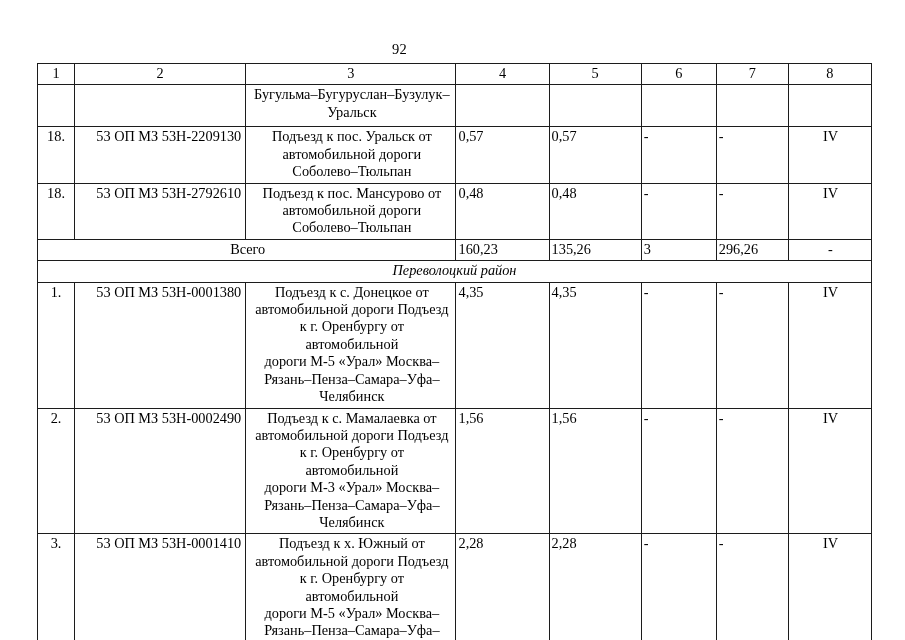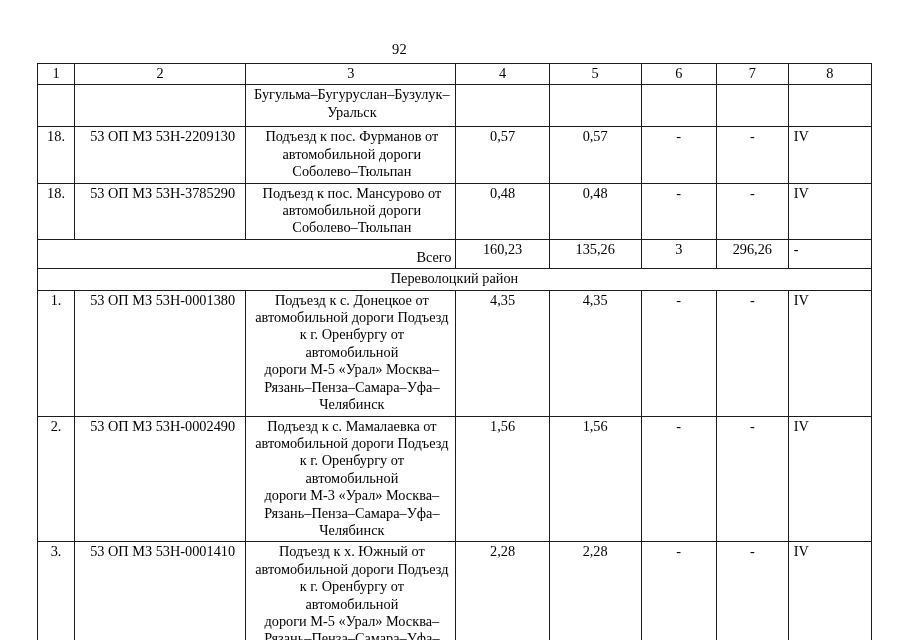--- a/index.html
+++ b/index.html
@@ -61,36 +61,36 @@
   col.c5 { width: 92px; }
   col.c6 { width: 75px; }
   col.c7 { width: 72px; }
   col.c8 { width: 83px; }
 
   .cell {
     padding: 1px 4px 2px 5px;
     min-height: 17px;
   }
   .cell.num      { text-align: center; padding-left: 2px; padding-right: 2px; }
-  .cell.code     { text-align: center; padding-left: 9px; white-space: nowrap; }
+  .cell.code     { text-align: right; padding-left: 9px; white-space: nowrap; }
   .cell.name     { text-align: center; padding-left: 6px; }
-  .cell.val      { text-align: center; padding-left: 2px; padding-right: 2px; }
-  .cell.cat      { }
+  .cell.val      { padding-left: 2px; padding-right: 2px; }
+  .cell.cat      { text-align: center; }
 
   .row-header td .cell { text-align: center; padding-top: 1px; padding-bottom: 2px; }
 
   .totals-label {
-    text-align: right;
+    text-align: center;
     padding-left: 6px;
-    margin-top: 8px;
   }
 
   .district-cell {
     text-align: center;
     padding: 1px 4px 2px 4px;
+    font-style: italic;
   }
 
   
   .h-hdr   { height: 20px; }
   .h-cont  { height: 41px; }
   .h-r27   { height: 53px; }
   .h-r28   { height: 52px; }
   .h-tot   { height: 19px; }
   .h-dist  { height: 17px; }
   .h-r1    { height: 102px; }
@@ -178,21 +178,21 @@
 
       <tr>
         <td>
             <div class="sizer h-r27"></div>
             <div class="cell num">18.</div>
           </td>
         <td>
             <div class="cell code">53 ОП МЗ 53Н-2209130</div>
           </td>
         <td>
-            <div class="cell name" style="white-space:pre-line">Подъезд к пос. Фурманов от
+            <div class="cell name" style="white-space:pre-line">Подъезд к пос. Уральск от
 автомобильной дороги
 Соболево–Тюльпан</div>
           </td>
         <td>
             <div class="cell val">0,57</div>
           </td>
         <td>
             <div class="cell val">0,57</div>
           </td>
         <td>
@@ -205,21 +205,21 @@
             <div class="cell cat">IV</div>
           </td>
       </tr>
 
       <tr>
         <td>
             <div class="sizer h-r28"></div>
             <div class="cell num">18.</div>
           </td>
         <td>
-            <div class="cell code">53 ОП МЗ 53Н-3785290</div>
+            <div class="cell code">53 ОП МЗ 53Н-2792610</div>
           </td>
         <td>
             <div class="cell name" style="white-space:pre-line">Подъезд к пос. Мансурово от
 автомобильной дороги
 Соболево–Тюльпан</div>
           </td>
         <td>
             <div class="cell val">0,48</div>
           </td>
         <td>

